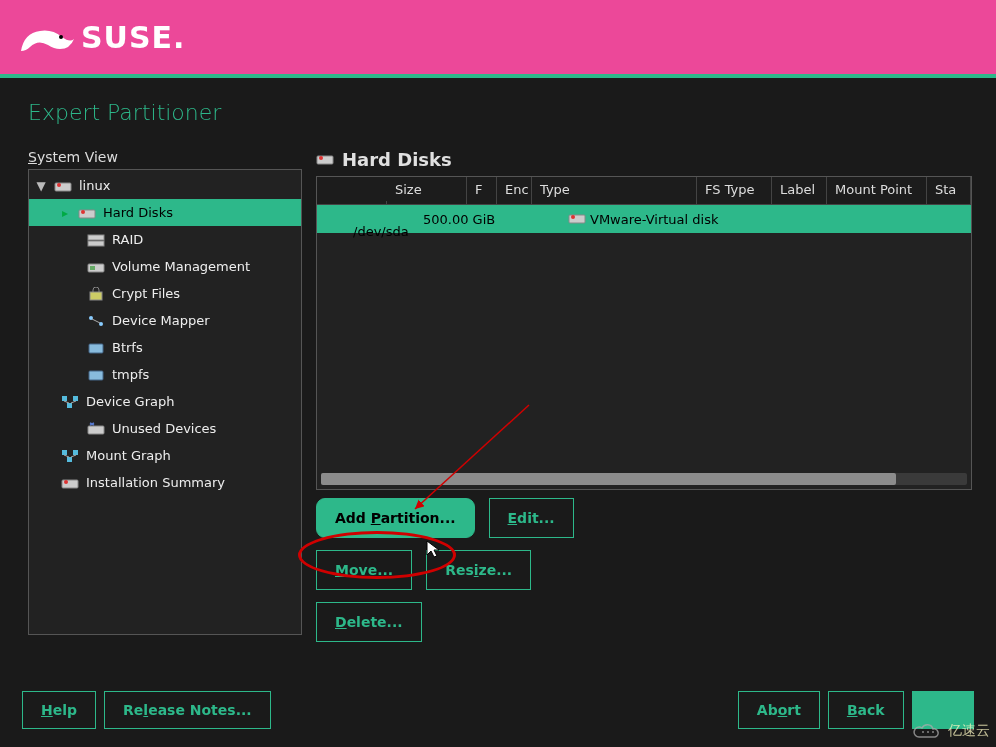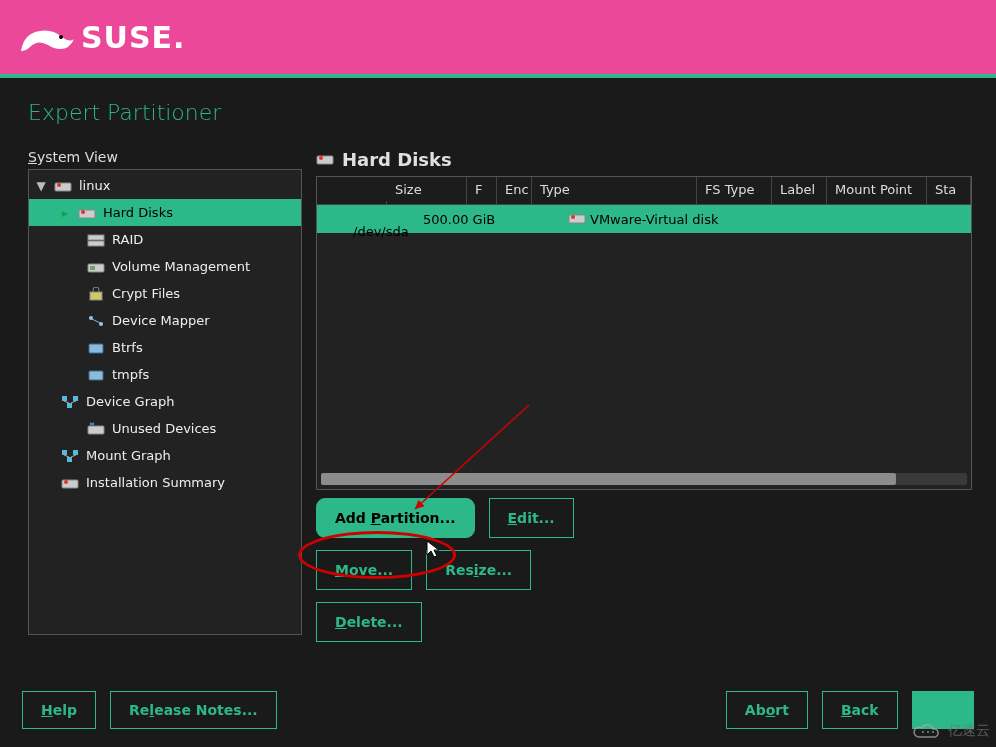--- a/index.html
+++ b/index.html
@@ -155,21 +155,21 @@
     border-radius: 9px;
   }
   .btn .u { text-decoration: underline; }
   .bottom-bar {
     position:absolute;
     left: 22px; right: 22px;
     bottom: 18px;
     display:flex;
     justify-content:space-between;
   }
-  .bottom-left, .bottom-right { display:flex; gap:14px; }
+  .bottom-left, .bottom-right { display:flex; gap:8px; }
   .btn.small { padding: 10px 18px; }
   .btn.filled { background: var(--accent); color:#000; }
   
   .anno-ellipse {
     position:absolute;
     left: 298px; top: 531px;
     width: 158px; height: 48px;
     border: 3px solid #d00000;
     border-radius: 50%;
     pointer-events: none;
@@ -183,21 +183,21 @@
   .cursor-svg {
     position:absolute;
     left: 426px; top: 540px;
     pointer-events:none;
   }
   .watermark {
     position:absolute;
     right: 6px; bottom: 6px;
     opacity: 0.75;
     display:flex; align-items:center; gap:5px;
-    color:#737373; font-size:14px;
+    color:#fef9c3; font-size:14px;
   }
   .watermark .cloud {
     width:30px; height:20px;
   }
 </style>
 </head>
 <body>
 
 <div class="topbar">
   <div class="suse-logo">

